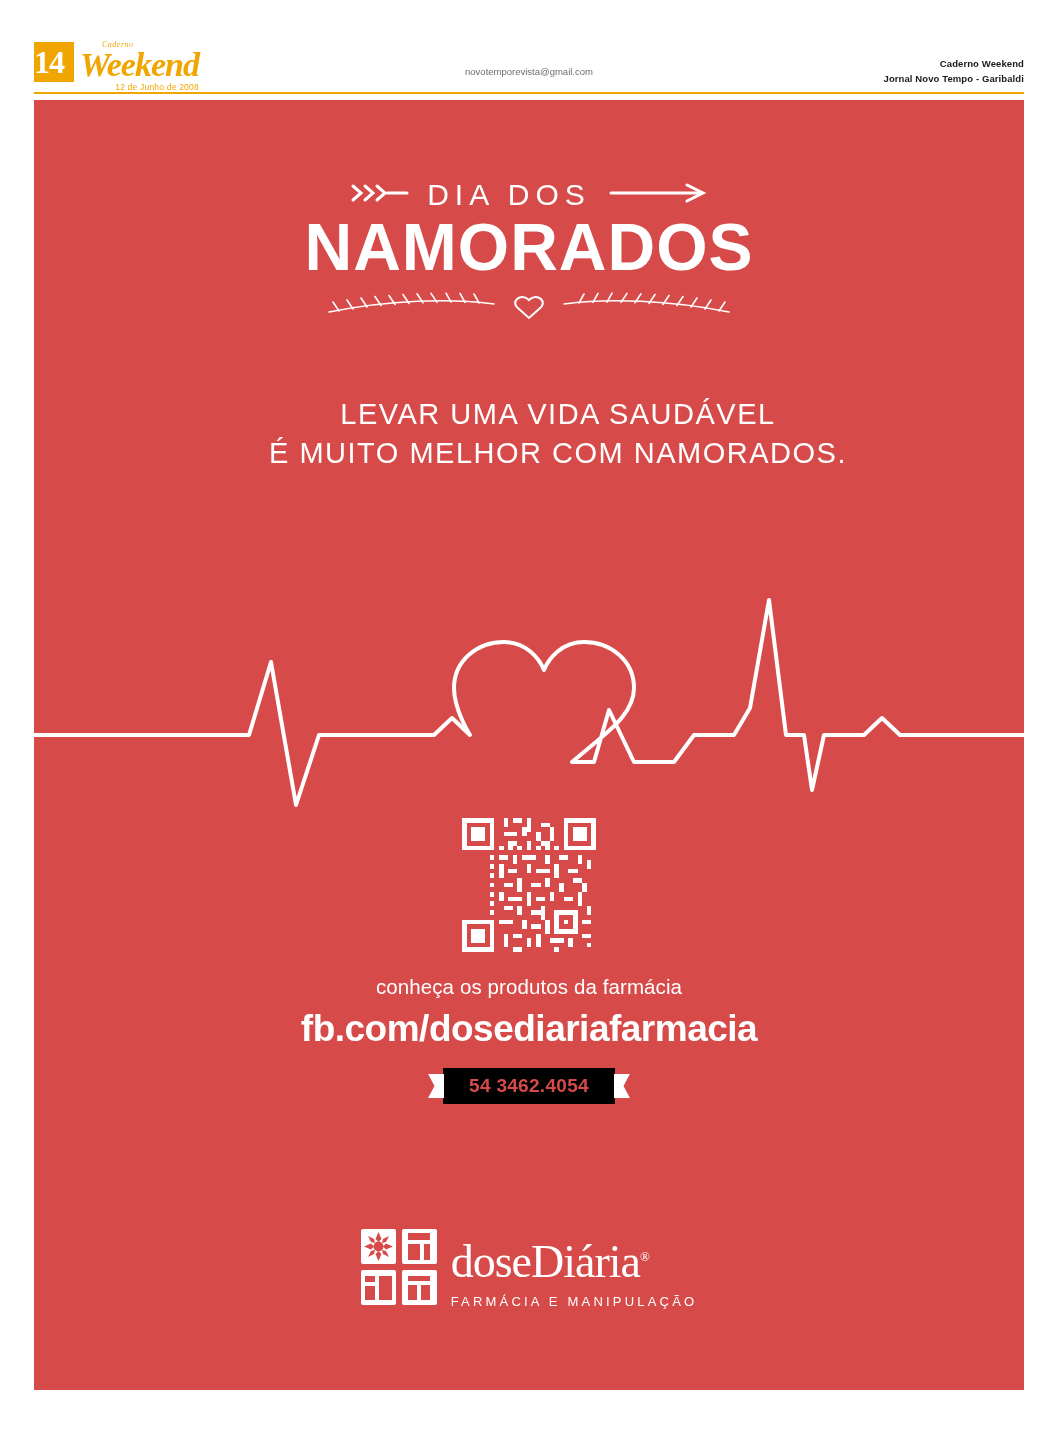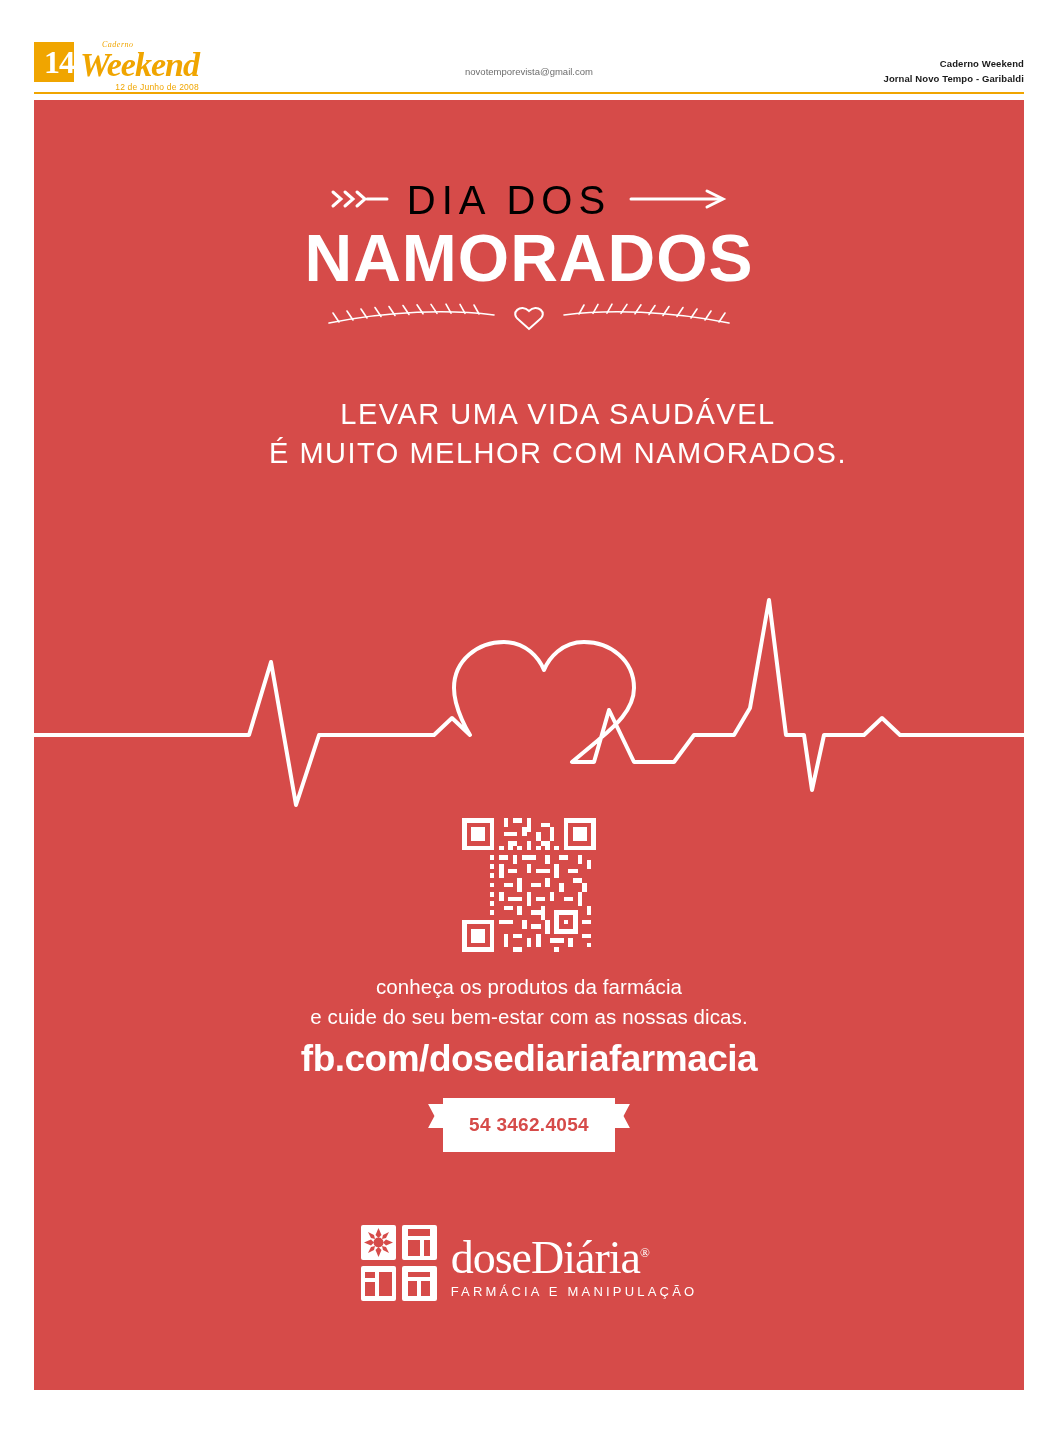--- a/index.html
+++ b/index.html
@@ -32,21 +32,21 @@
   }
   .page-number {
     width: 40px;
     height: 40px;
     background: #f0a500;
     color: #ffffff;
     font-family: "Liberation Serif", serif;
     font-weight: bold;
     font-size: 32px;
     line-height: 40px;
-    text-align: right;
+    text-align: left;
     letter-spacing: -1px;
   }
   .masthead-text {
     margin-left: 6px;
     position: relative;
   }
   .caderno-word {
     font-size: 8px;
     color: #f0a500;
     font-family: "Liberation Serif", serif;
@@ -124,24 +124,24 @@
     text-align: center;
   }
   .dia-dos-row {
     display: flex;
     align-items: center;
     justify-content: center;
     gap: 18px;
   }
   .dia-dos-text {
     font-family: "Liberation Sans", sans-serif;
-    font-size: 40px;
+    font-size: 30px;
     letter-spacing: 6px;
     font-weight: 400;
-    color: #000000;
+    color: #ffffff;
   }
   .arrow-left, .arrow-right {
     display: block;
   }
   .namorados-text {
     font-family: "Liberation Sans", sans-serif;
     font-weight: bold;
     font-size: 66px;
     letter-spacing: 1px;
     line-height: 66px;
@@ -220,25 +220,25 @@
     letter-spacing: -0.5px;
   }
   .phone-ribbon {
     margin-top: 18px;
     display: flex;
     justify-content: center;
     align-items: center;
   }
   .ribbon {
     position: relative;
-    background: #ffffff;
+    background: #000000;
     color: #d64b49;
     font-size: 19px;
     font-weight: bold;
-    padding: 16px 26px;
+    padding: 7px 26px;
     letter-spacing: 0.3px;
   }
   .ribbon:before, .ribbon:after {
     content: "";
     position: absolute;
     top: 6px;
     width: 16px;
     height: 24px;
     background: #ffffff;
   }
@@ -265,21 +265,21 @@
     width: 76px;
     height: 76px;
     margin-right: 14px;
   }
   .logo-text {
     text-align: left;
   }
   .logo-name {
     font-family: "Liberation Serif", serif;
     font-size: 46px;
-    line-height: 52px;
+    line-height: 64px;
     letter-spacing: -1px;
     position: relative;
   }
   .logo-reg {
     font-size: 13px;
     vertical-align: super;
   }
   .logo-sub {
     font-size: 13px;
     letter-spacing: 3.2px;
@@ -466,21 +466,20 @@
         <rect x="26" y="25" width="2" height="1"></rect>
           <rect x="27" y="27" width="1" height="1"></rect>
         <rect x="11" y="28" width="2" height="1"></rect>
           <rect x="20" y="28" width="1" height="1"></rect>
       </g>
     </svg>
   </div>
 
   <div class="cta">
     <div class="cta-line">conheça os produtos da farmácia</div>
-    <div class="cta-line">e cuide do seu bem-estar com as nossas dicas.</div>
     <div class="fb-url">fb.com/dosediariafarmacia</div>
     <div class="phone-ribbon">
       <span class="ribbon">54 3462.4054</span>
     </div>
   </div>
 
   <div class="logo-block">
     <span class="logo-mark">
       <svg width="76" height="76" viewBox="0 0 76 76">
         <g fill="#ffffff">

